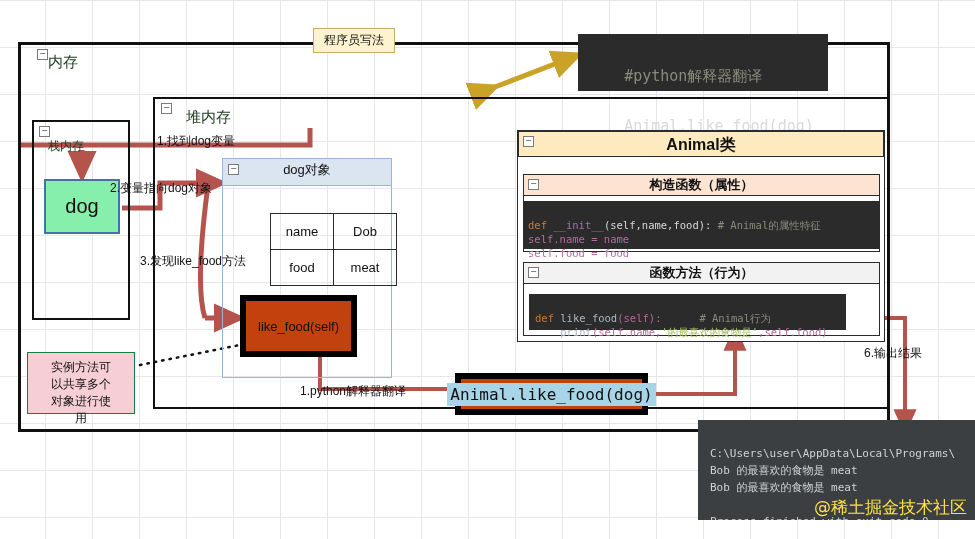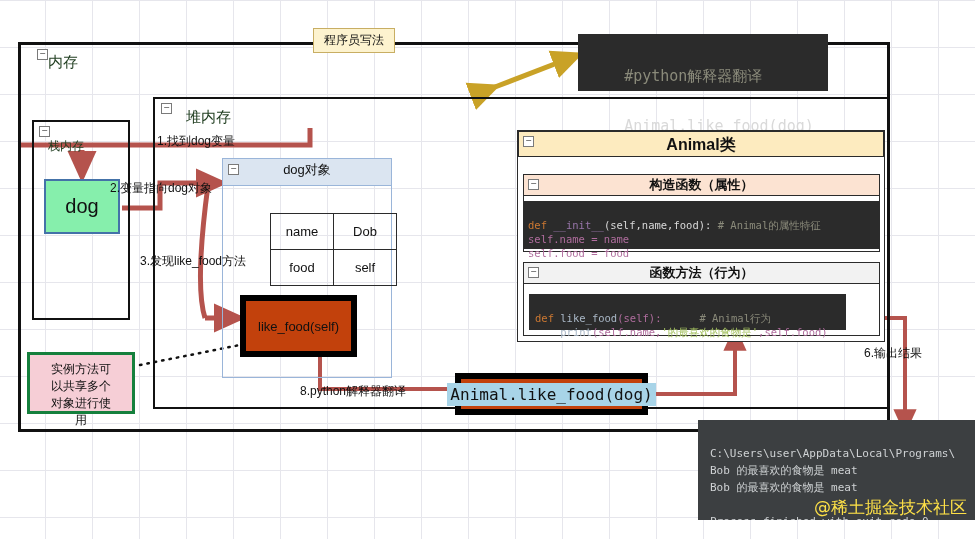--- a/index.html
+++ b/index.html
@@ -51,21 +51,21 @@
 
   
   .sticky{
     background:#fdf3cf;border:1px solid #c8ae63;
     font-size:12px;color:#111;text-align:center;
     padding:3px 10px;
   }
 
   
   .note{
-    background:#f6ced6;border:3px solid #15803d;
+    background:#f6ced6;border:1px solid #15803d;
     font-size:12px;color:#111;line-height:17px;text-align:center;
     padding:6px 20px;
   }
 
   
   .dogbox{
     background:#86efac;border:2px solid #4472a8;
     display:flex;align-items:center;justify-content:center;
     font-size:20px;color:#111;
   }
@@ -176,21 +176,21 @@
 
   <div class="abs" style="left:234px;top:213px;margin-left:36px;">
     <table class="attrtbl">
       <tbody>
           <tr>
         <td>name</td>
         <td>Dob</td>
       </tr>
       <tr>
         <td>food</td>
-        <td>self</td>
+        <td>meat</td>
       </tr>
     </tbody>
       </table>
   </div>
 
   <div class="abs thickbox" style="left:240px;top:295px;width:117px;height:62px;">like_food(self)</div>
 
   <div class="abs note" style="left:27px;top:352px;width:108px;height:62px;">实例方法可以共享多个对象进行使用</div>
 
   <div class="abs sticky" style="left:313px;top:28px;">程序员写法</div>
@@ -235,16 +235,16 @@
 <span>Bob 的最喜欢的食物是 meat</span>
 <span>Bob 的最喜欢的食物是 meat</span>
 
 <span>Process finished with exit code 0</span>
     <div class="wm">@稀土掘金技术社区</div>
   </div>
 
   <div class="abs steplbl" style="left:157px;top:133px;">1.找到dog变量</div>
   <div class="abs steplbl" style="left:110px;top:180px;">2.变量指向dog对象</div>
   <div class="abs steplbl" style="left:140px;top:253px;">3.发现like_food方法</div>
-  <div class="abs steplbl" style="left:300px;top:383px;">8.python解释器翻译</div>
+  <div class="abs steplbl" style="left:300px;top:383px;">1.python解释器翻译</div>
   <div class="abs steplbl" style="left:864px;top:345px;">6.输出结果</div>
 
 </div>
 
 </body></html>

